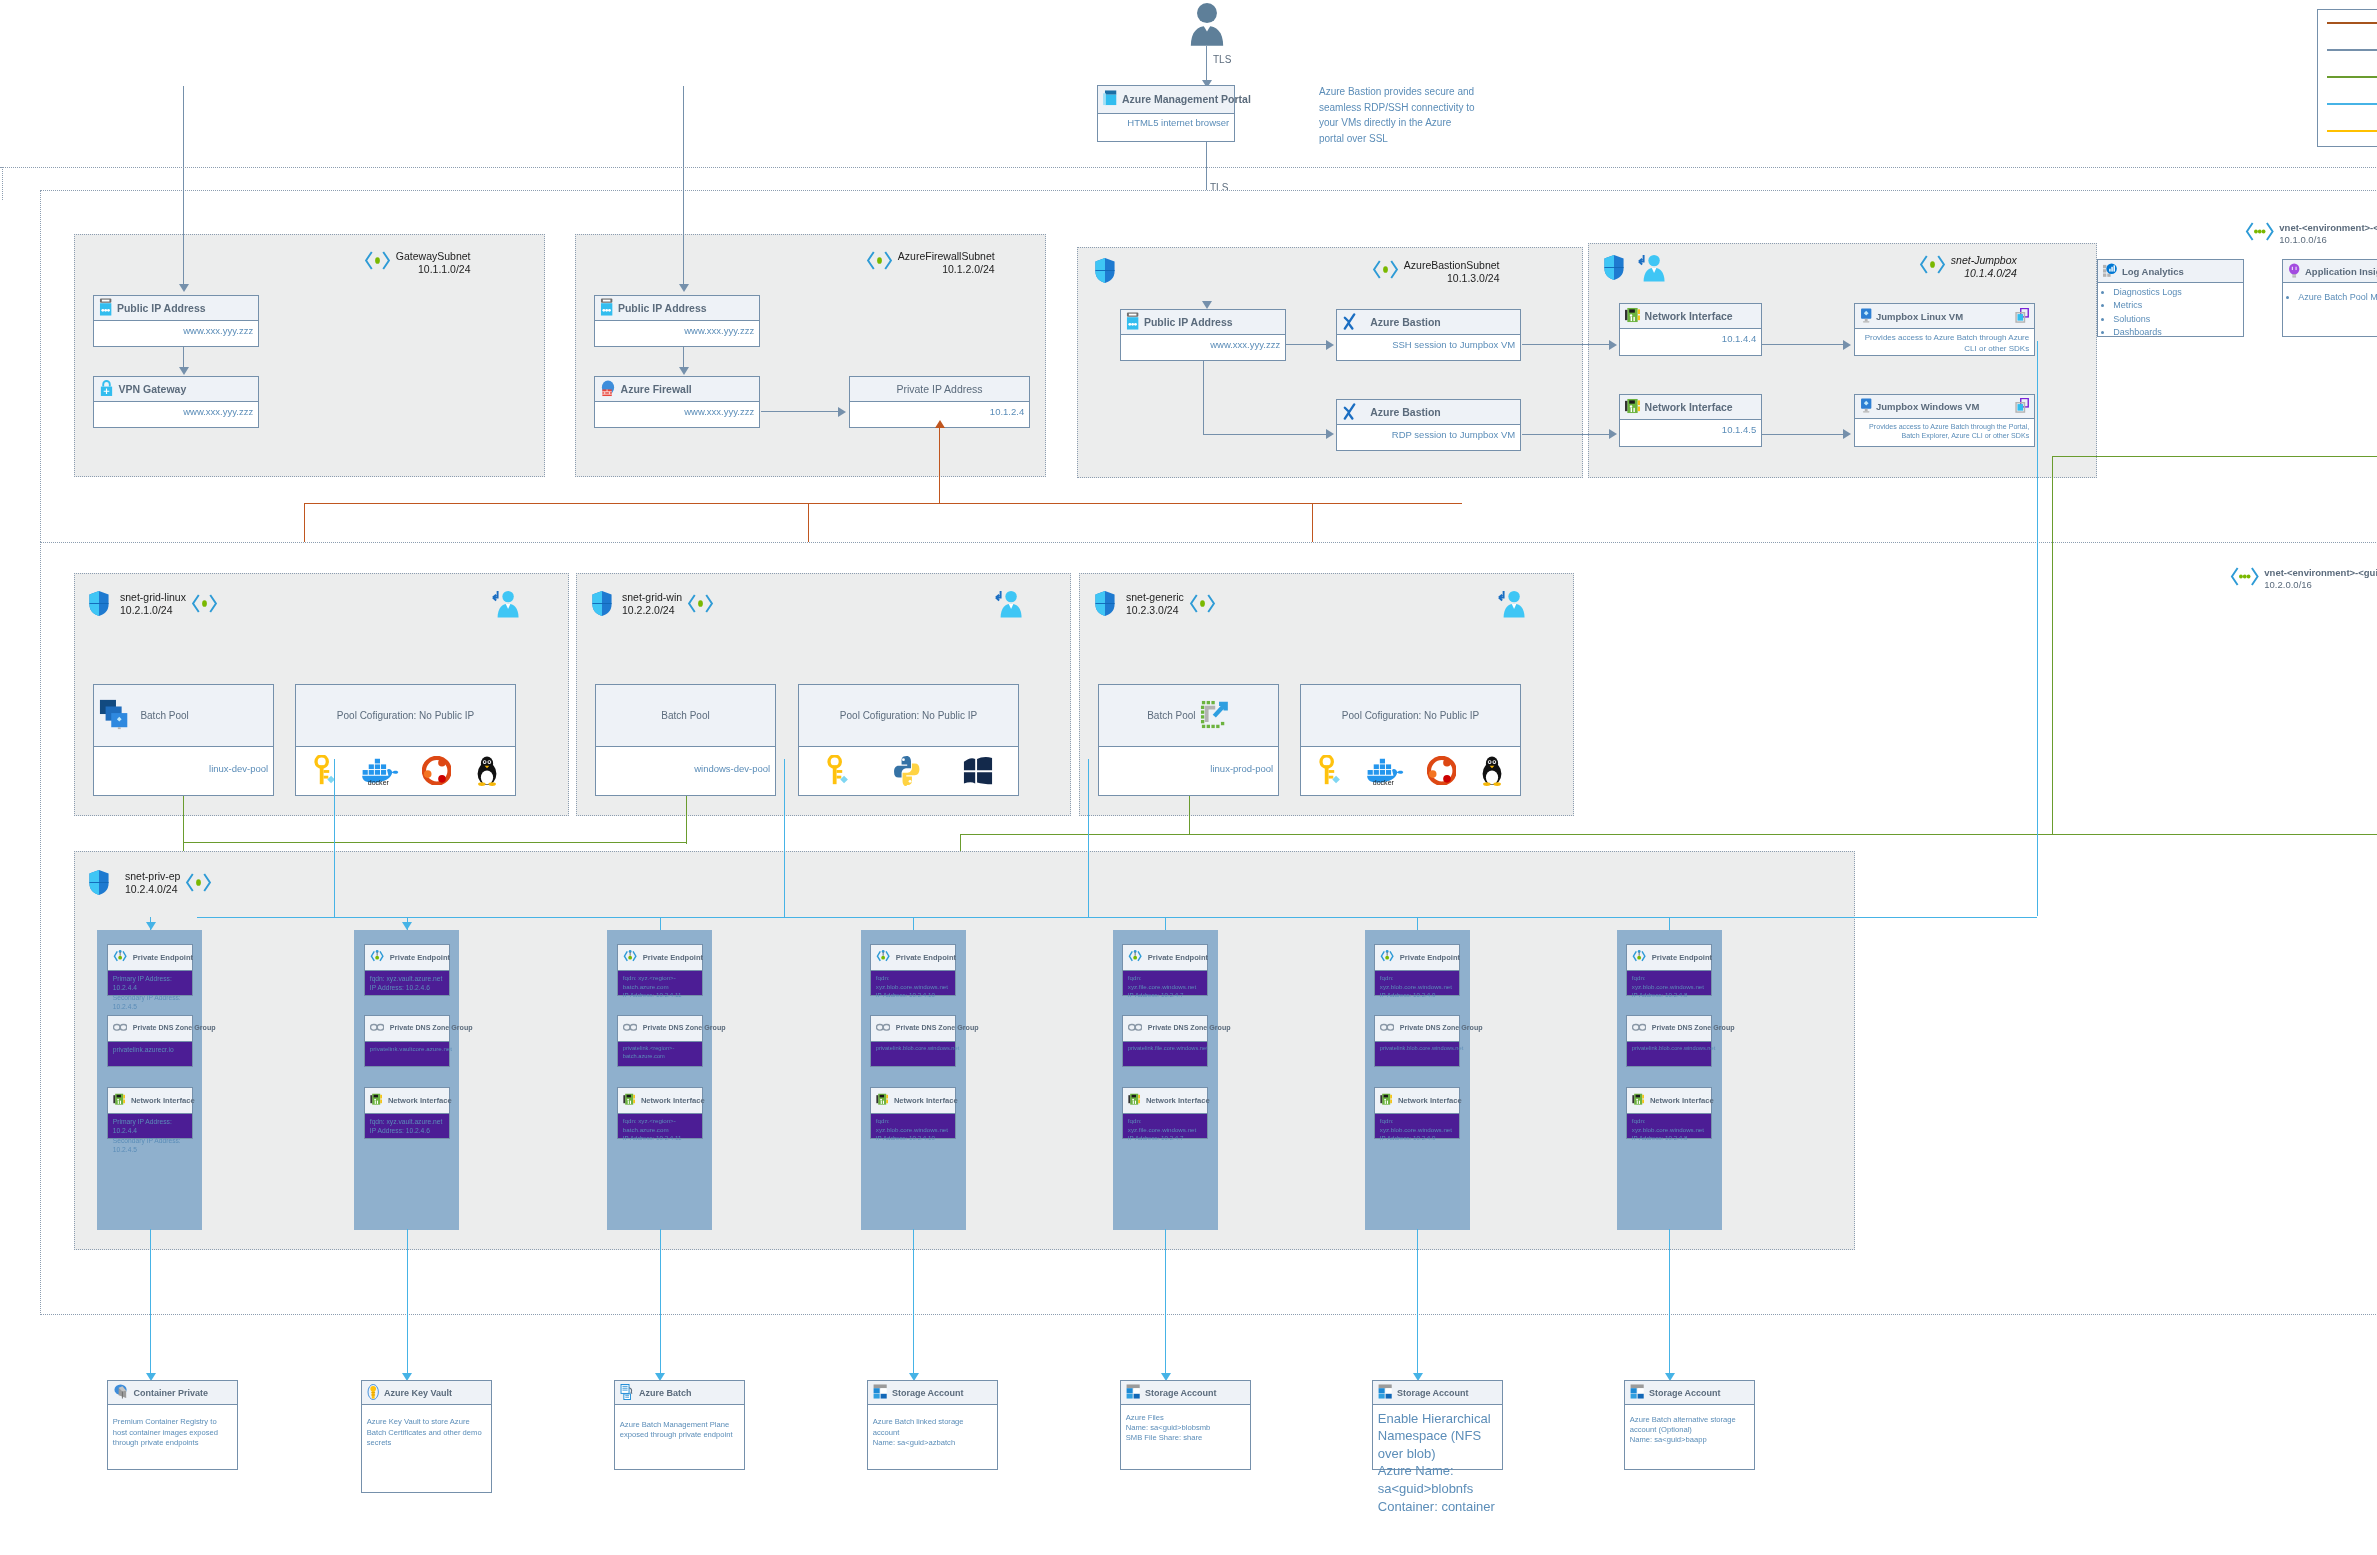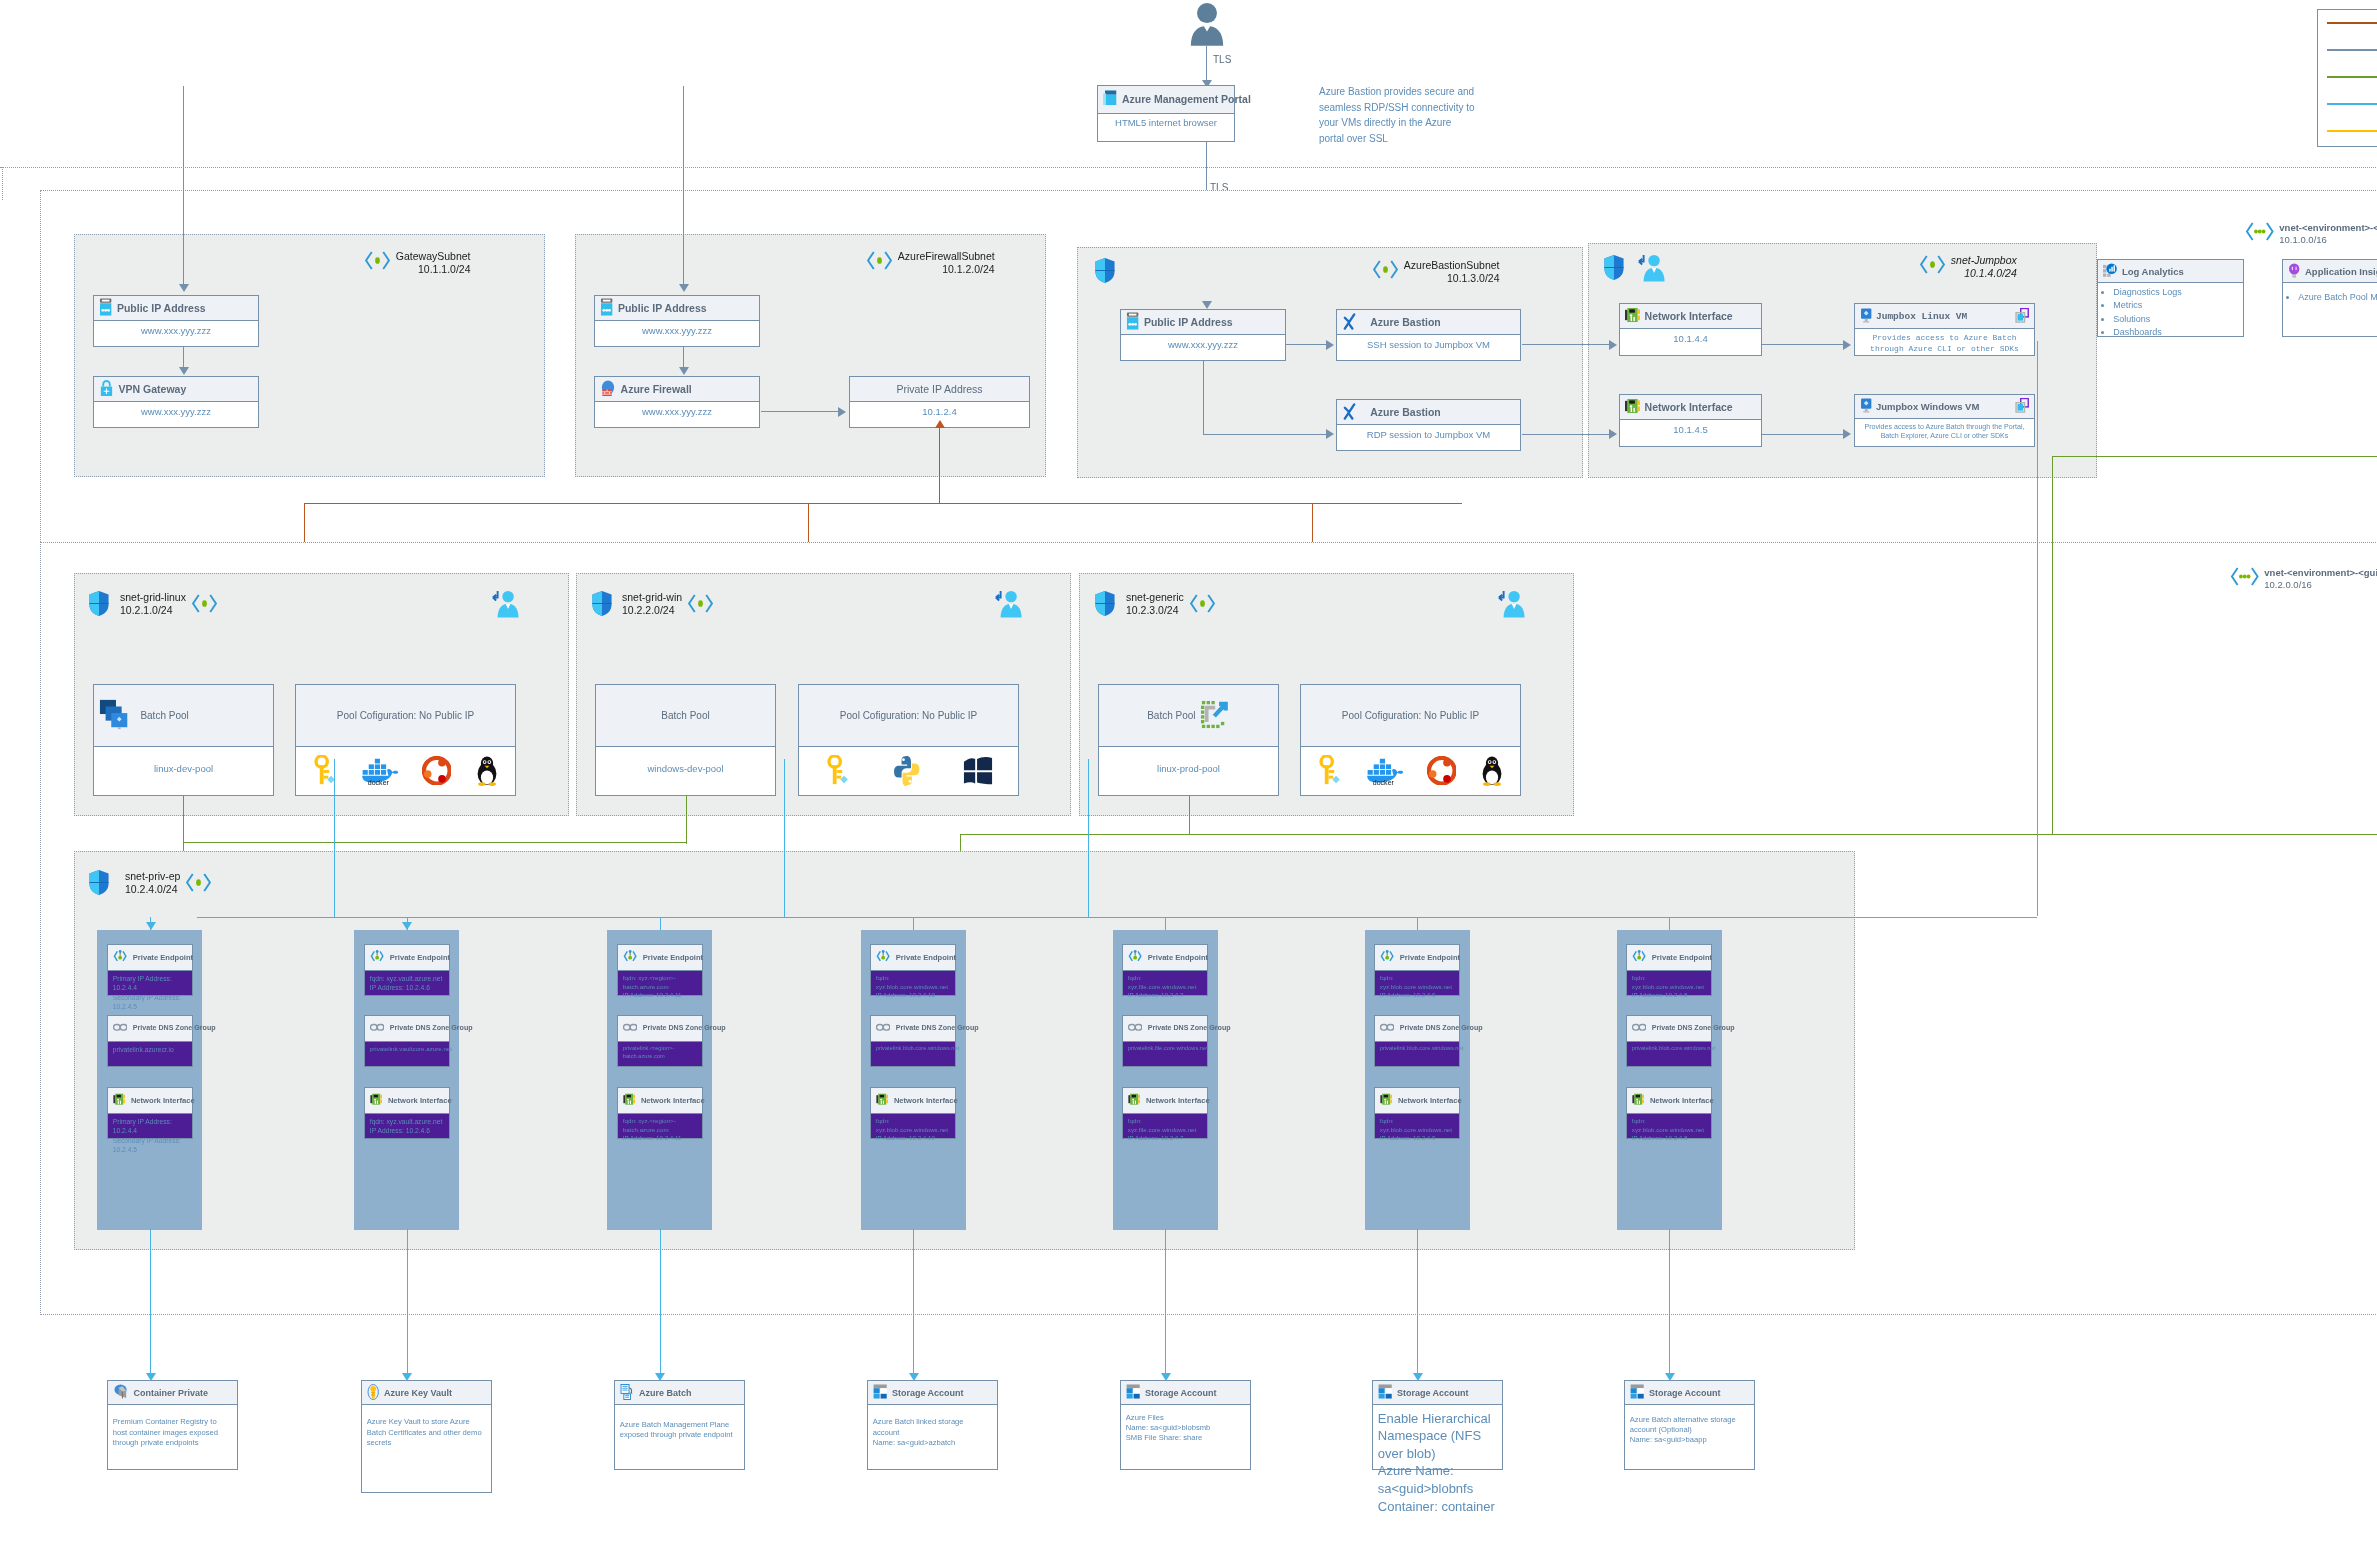--- a/index.html
+++ b/index.html
@@ -5,21 +5,21 @@
   html,body{margin:0;padding:0;background:#ffffff;}
   body{font-family:"Liberation Sans", sans-serif;}
   #canvas{position:relative;width:3086px;height:1556px;background:#fff;overflow:hidden;}
 
   
   .card{position:absolute;border:1.4px solid #7590ab;background:#fff;box-sizing:border-box;}
   .card .hd{display:flex;align-items:center;gap:4.8px;background:#eef2f7;border-bottom:1.4px solid #7590ab;
             padding:2.9px 4.8px;box-sizing:border-box;}
   .card .hd .t{font-size:10.5px;color:#5b6b7c;font-weight:bold;white-space:nowrap;}
   .card .bd{padding:3.8px 4.8px;box-sizing:border-box;font-size:9.5px;color:#5b8db8;line-height:1.35;}
-  .card .bd.ctr{text-align:center;}
+  .card .bd.ctr{text-align:right;}
 
   
   .subnet{position:absolute;border:1.4px dotted #8c9db0;background:#eceded;box-sizing:border-box;}
   .vnetbox{position:absolute;border:1.4px dotted #8c9db0;background:#fff;box-sizing:border-box;}
   .subnet-label{position:absolute;display:flex;align-items:flex-start;gap:4.8px;}
   .subnet-label .txt{font-size:10.5px;color:#222;line-height:1.25;white-space:nowrap;}
   .subnet-label .txt .sub{display:block;}
 
   
   .ico{display:inline-block;flex:0 0 auto;}
@@ -351,21 +351,21 @@
             <rect x="18" y="21" width="3" height="9" fill="#fff"></rect>
           </svg>
       </span>
       <span class="t">Network Interface</span>
     </div>
     <div class="bd ctr">10.1.4.4</div>
   </div>
   <div class="ln h" style="left:1522px;top:344px;width:88px;"></div>
   <div class="arrow ar-r" style="left:1609px;top:340px;"></div>
 
-  <div class="card" style="left:1854px;top:303px;width:181px;height:53px;font-family:Liberation Mono, monospace;">
+  <div class="card" style="left:1854px;top:303px;width:181px;height:53px;">
     <div class="hd" style="height:25px;gap:3.8px;">
       <span class="ico">
         <svg width="12.4" height="15" viewBox="0 0 26 32">
             <rect x="2" y="1" width="22" height="22" rx="2" fill="#2d7fd3"></rect>
             <path d="M13 6 L18 11 L13 16 L8 11 Z" fill="#bfe9fb"></path>
             <rect x="10" y="23" width="6" height="5" fill="#b3b3b3"></rect>
             <rect x="6" y="28" width="14" height="3" rx="1.5" fill="#b3b3b3"></rect>
           </svg>
       </span>
       <span class="t" style="font-size:9.5px;">Jumpbox Linux VM</span>

